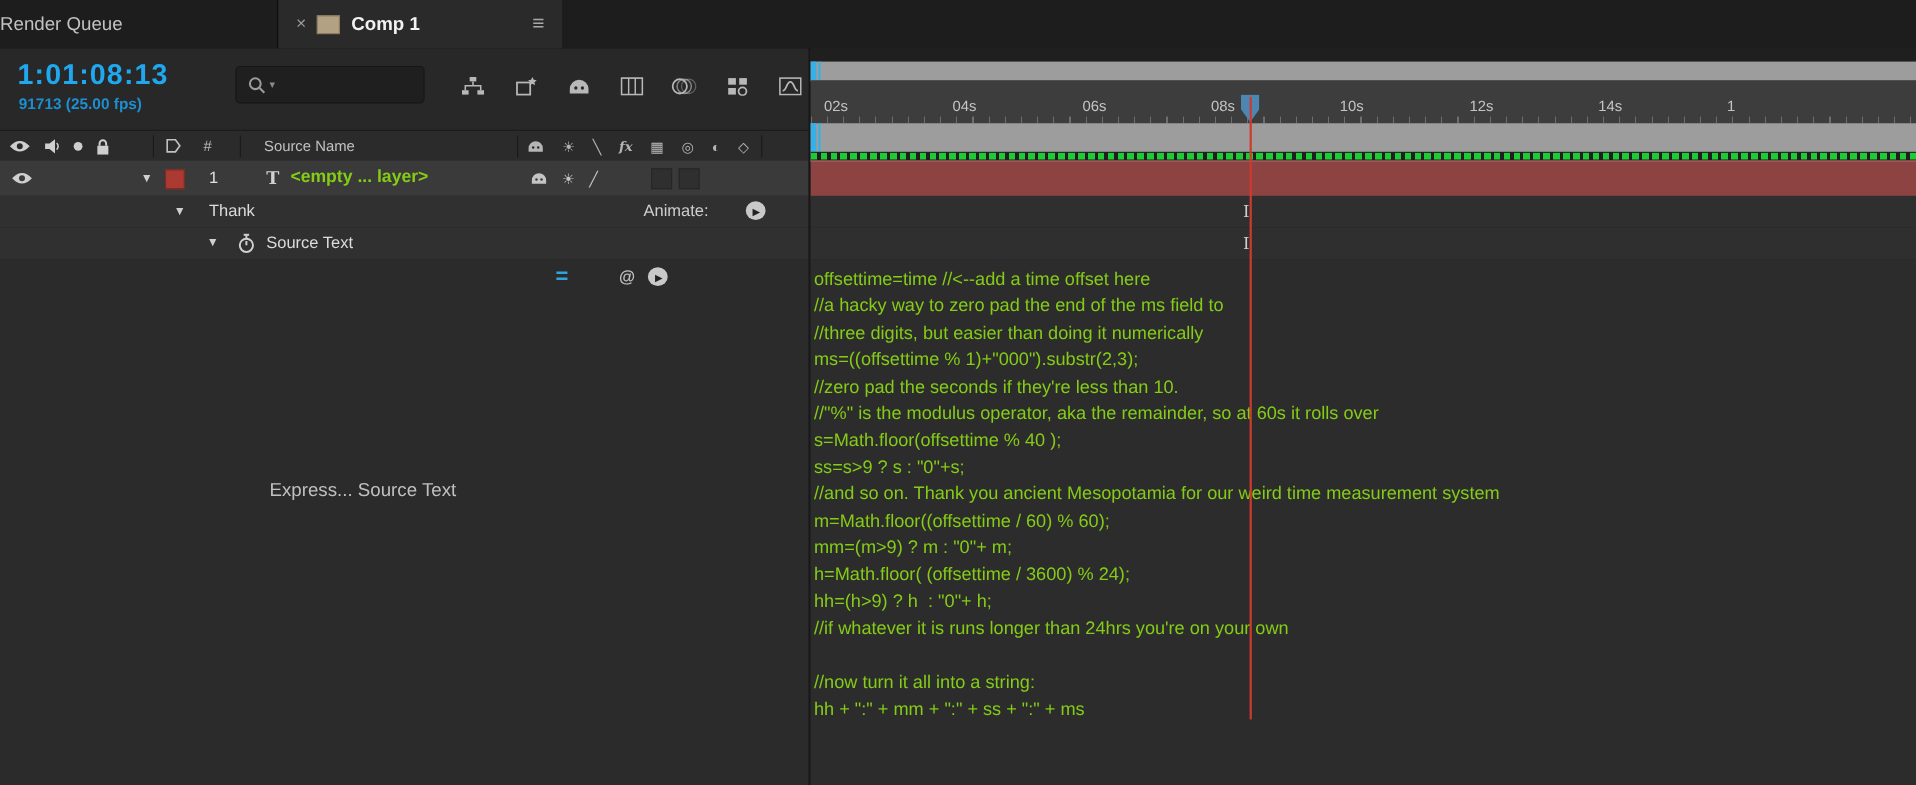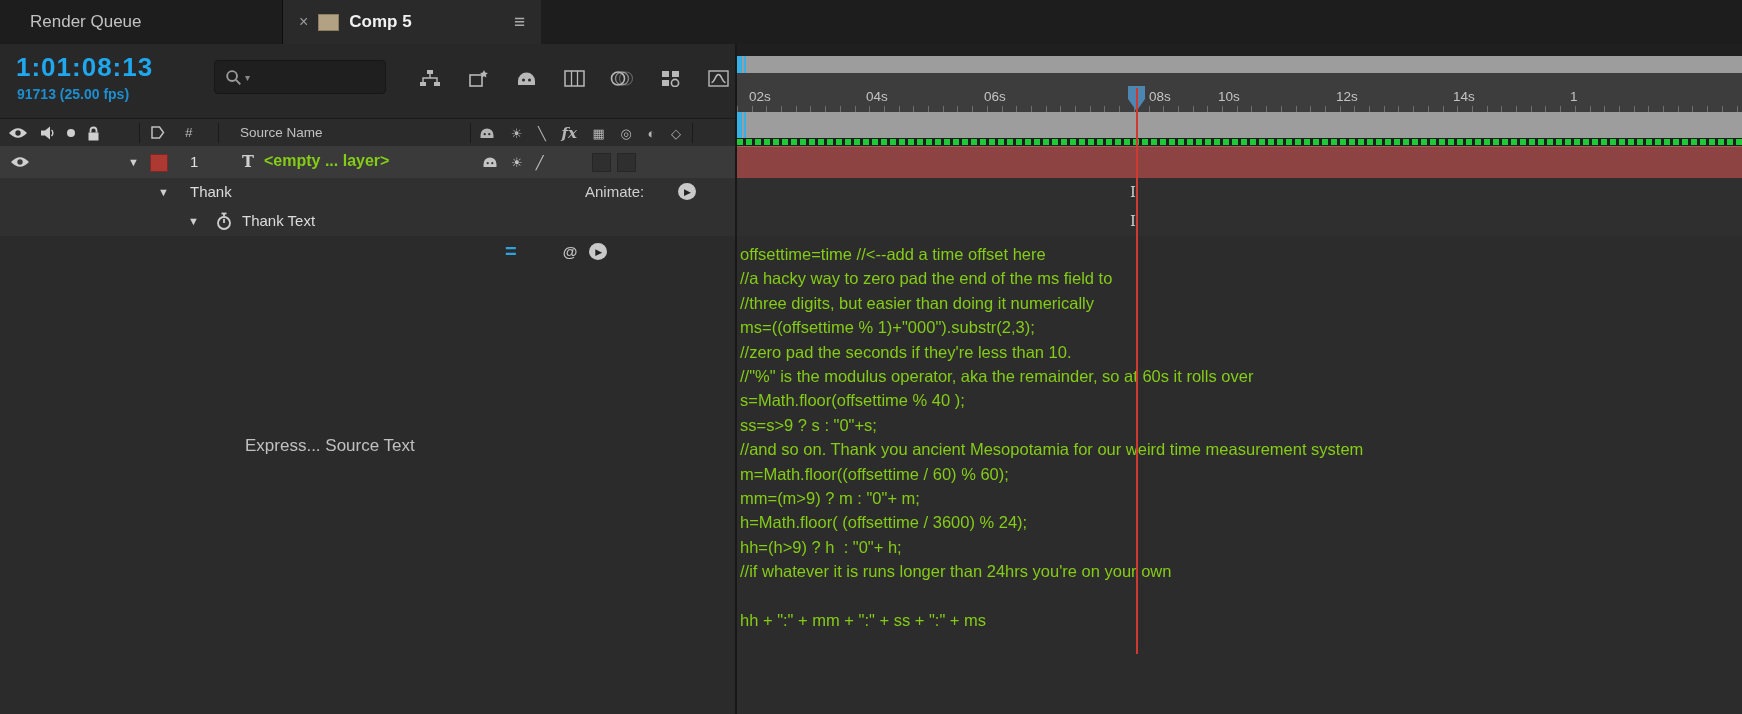--- a/index.html
+++ b/index.html
@@ -3,21 +3,21 @@
 <meta charset="utf-8">
 <style>
   html,body{margin:0;padding:0;background:#141414}
   .app{position:relative;width:1742px;height:714px;background:#272727;overflow:hidden;
        font-family:"Liberation Sans",sans-serif;color:#c8c8c8;user-select:none}
 
   
   .tabbar{position:absolute;left:0;top:0;width:100%;height:44px;background:#1d1d1d;
           border-bottom:1px solid #121212;display:flex;align-items:stretch}
   .tab{display:flex;align-items:center}
-  .tab-inactive{width:252px;padding-left:30px;font-size:17px;color:#c2c2c2;border-right:1px solid #0c0c0c}
+  .tab-inactive{width:252px;font-size:17px;color:#c2c2c2;border-right:1px solid #0c0c0c}
   .tab-active{width:226px;background:#2a2a2a;padding:0 16px;gap:10px}
   .tab-close{color:#9b9b9b;font-size:16px;cursor:pointer}
   .comp-swatch{width:19px;height:15px;background:#b3a184;border:1px solid #8d7c60;display:inline-block}
   .tab-comp-label{font-size:17px;font-weight:bold;color:#f2f2f2}
   .panel-menu{margin-left:auto;color:#a8a8a8;font-size:19px}
 
   
   .toolbar{position:absolute;left:0;top:44px;width:735px;height:74px;background:#282828}
   .timecode{position:absolute;left:16px;top:8px;font-size:26px;font-weight:bold;color:#1fa8ef;letter-spacing:1px}
   .frameinfo{position:absolute;left:17px;top:42px;font-size:14px;font-weight:bold;color:#1d8fd0}
@@ -32,21 +32,21 @@
   .colheader{position:absolute;left:0;top:118px;width:735px;height:28px;background:#2b2b2b;
              border-top:1px solid #1b1b1b;border-bottom:1px solid #1b1b1b;font-size:13.5px;color:#b9b9b9}
   .av-icons{position:absolute;left:8px;top:0;height:100%;display:flex;align-items:center;gap:12px}
   .solo-dot{width:8px;height:8px;border-radius:50%;background:#cfcfcf;display:inline-block}
   .vline{position:absolute;top:4px;bottom:4px;width:1px;background:#1a1a1a}
   .hdr-tag{position:absolute;left:150px;top:6px}
   .hdr-hash{position:absolute;left:185px;top:6px}
   .hdr-srcname{position:absolute;left:240px;top:6px;color:#c0c0c0}
   .switch-icons{position:absolute;left:479px;top:0;height:100%;width:202px;display:flex;
                 align-items:center;justify-content:space-between;font-size:13px;color:#b5b5b5}
-  .sw-fx{font-style:italic;font-family:"DejaVu Serif",serif;font-weight:bold;font-size:15px}
+  .sw-fx{font-style:italic;font-family:"DejaVu Serif",serif;font-weight:bold;font-size:12px}
 
   
   .layerrow{position:absolute;left:0;top:146px;width:735px;height:32px;background:#3a3a3a;border-bottom:1px solid #242424}
   .row-eye{position:absolute;left:10px;top:10px}
   .twirl{position:absolute;font-size:11px;color:#cfcfcf;cursor:pointer}
   .label-swatch{position:absolute;left:150px;top:8px;width:16px;height:16px;background:#ad3a32;border:1px solid #7c2824;cursor:pointer}
   .layer-num{position:absolute;left:190px;top:7px;font-size:15px;color:#e0e0e0}
   .t-icon{position:absolute;left:242px;top:6px;font-family:"DejaVu Serif",serif;font-weight:bold;font-size:16px;color:#d0d0d0}
   .layer-name{position:absolute;left:264px;top:6px;font-size:16px;font-weight:bold;color:#84cc16}
   .layer-switches{position:absolute;left:482px;top:0;height:100%;display:flex;align-items:center;gap:13px;font-size:13px;color:#c4c4c4}
@@ -102,21 +102,21 @@
 
 <div class="app">
 
   <div class="tabbar">
     <div class="tab tab-inactive">
       <span>Render Queue</span>
     </div>
     <div class="tab tab-active">
       <span class="tab-close">×</span>
       <span class="comp-swatch"></span>
-      <span class="tab-comp-label">Comp 5</span>
+      <span class="tab-comp-label">Comp 1</span>
       <span class="panel-menu">≡</span>
     </div>
   </div>
 
   <div class="toolbar">
     <div class="timecode">1:01:08:13</div>
     <div class="frameinfo">91713 (25.00 fps)</div>
     <div class="searchbox">
       <svg width="17" height="17" viewBox="0 0 18 18">
         <circle cx="7.5" cy="7.5" r="5.2" fill="none" stroke="#9b9b9b" stroke-width="2"></circle>
@@ -249,21 +249,21 @@
   </div>
 
   <div class="srcrow">
     <span class="twirl" style="left:188px;top:8px">▼</span>
     <svg class="stopwatch" width="16" height="19" viewBox="0 0 16 19">
         <circle cx="8" cy="11" r="6" fill="none" stroke="#cfcfcf" stroke-width="1.8"></circle>
         <line x1="8" y1="11" x2="8" y2="7" stroke="#cfcfcf" stroke-width="1.8"></line>
         <line x1="5.5" y1="1.5" x2="10.5" y2="1.5" stroke="#cfcfcf" stroke-width="1.8"></line>
         <line x1="8" y1="1.5" x2="8" y2="4.5" stroke="#cfcfcf" stroke-width="1.8"></line>
       </svg>
-    <span class="srcrow-label">Thank Text</span>
+    <span class="srcrow-label">Source Text</span>
   </div>
 
   <div class="leftrest">
     <div class="expr-controls">
       <span class="expr-eq">=</span>
       <span class="expr-whip">@</span>
       <span class="circle-btn expr-menu">▶</span>
     </div>
     <span class="expr-caption">Express... Source Text</span>
   </div>
@@ -272,21 +272,21 @@
 
   <div class="timeline">
     <div class="tl-topgap"></div>
     <div class="tl-navigator">
       <span class="wa-bracket"></span>
     </div>
     <div class="tl-ruler">
         <span class="ruler-label" style="left: 12px;">02s</span>
         <span class="ruler-label" style="left: 129px;">04s</span>
         <span class="ruler-label" style="left: 247px;">06s</span>
-        <span class="ruler-label" style="left: 364px; margin-left: 48px;">08s</span>
+        <span class="ruler-label" style="left: 364px;">08s</span>
         <span class="ruler-label" style="left: 481px;">10s</span>
         <span class="ruler-label" style="left: 599px;">12s</span>
         <span class="ruler-label" style="left: 716px;">14s</span>
         <span class="ruler-label" style="left: 833px;">1</span>
       </div>
     <div class="tl-workarea">
       <span class="wa-bracket"></span>
       <div class="cache-strip"></div>
     </div>
     <div class="tl-layerbar"></div>
@@ -305,19 +305,20 @@
         <div class="code-line">//"%" is the modulus operator, aka the remainder, so at 60s it rolls over</div>
         <div class="code-line">s=Math.floor(offsettime % 40 );</div>
         <div class="code-line">ss=s&gt;9 ? s : "0"+s;</div>
         <div class="code-line">//and so on. Thank you ancient Mesopotamia for our weird time measurement system</div>
         <div class="code-line">m=Math.floor((offsettime / 60) % 60);</div>
         <div class="code-line">mm=(m&gt;9) ? m : "0"+ m;</div>
         <div class="code-line">h=Math.floor( (offsettime / 3600) % 24);</div>
         <div class="code-line">hh=(h&gt;9) ? h  : "0"+ h;</div>
         <div class="code-line">//if whatever it is runs longer than 24hrs you're on your own</div>
         <div class="code-line">&nbsp;</div>
+        <div class="code-line">//now turn it all into a string:</div>
         <div class="code-line">hh + ":" + mm + ":" + ss + ":" + ms</div>
       </div>
     <div class="playhead-marker" style="left: 391px;"></div>
     <div class="playhead-line" style="left: 399px;"></div>
   </div>
 
 </div>
 
 </body></html>

